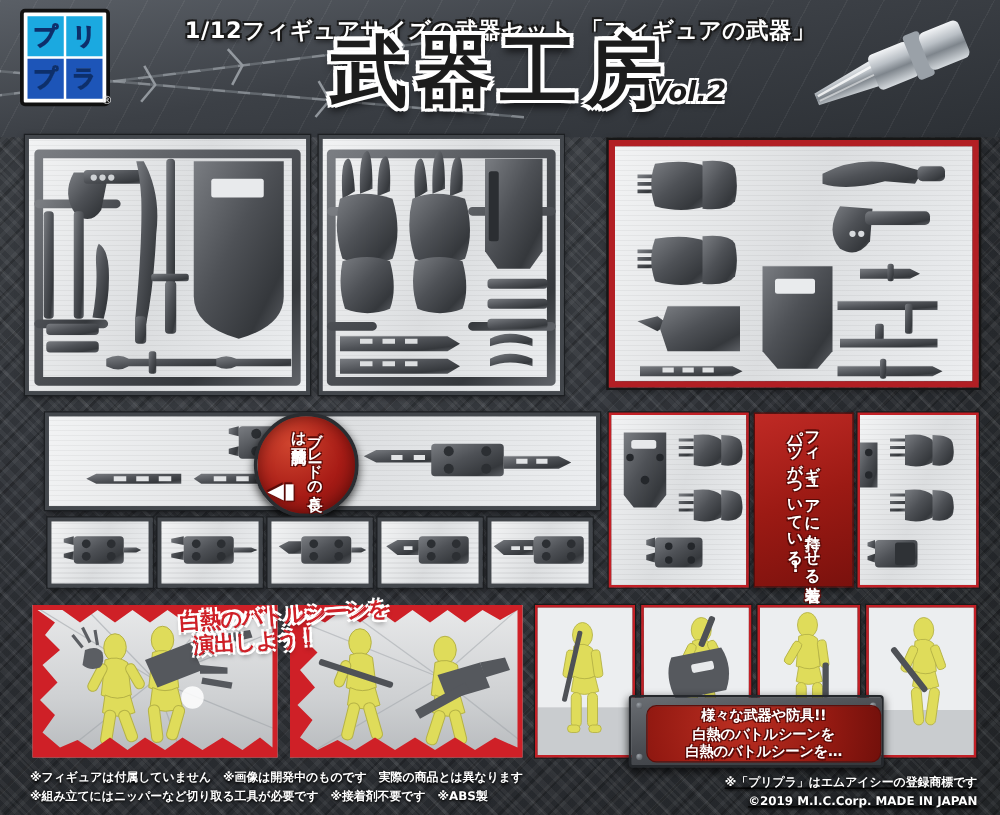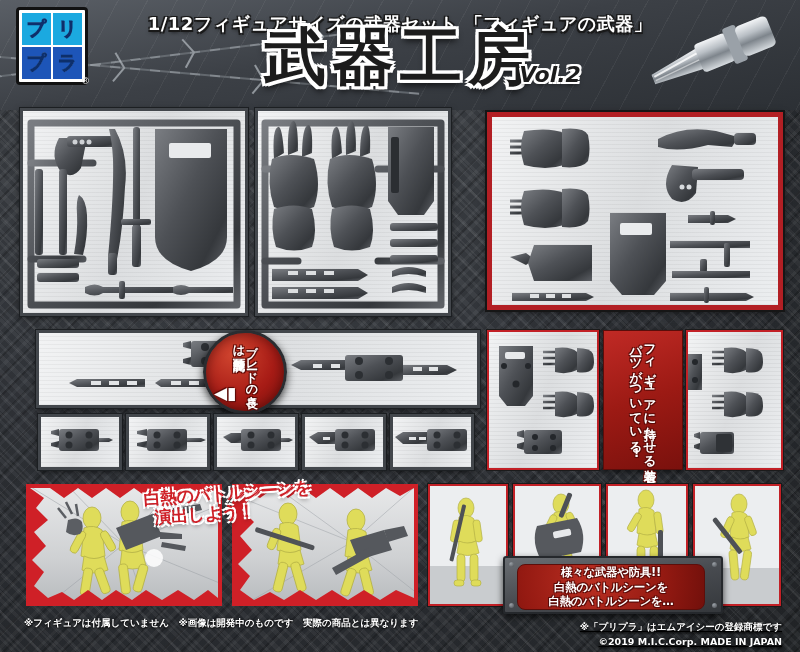--- a/index.html
+++ b/index.html
@@ -147,21 +147,21 @@
     background:linear-gradient(180deg,#f0f1f2 0%,#d8dadc 62%,#c2c5c8 100%);
     border:2px solid #c22026; box-shadow:0 0 0 1px #1a1a1a;
   }
   .p1 { left:428px; width:80px; }
   .p2 { left:513px; width:88px; }
   .p3 { left:606px; width:82px; }
   .p4 { left:693px; width:88px; }
 
   
   .plate-callout {
-    position:absolute; left:503px; top:556px; width:220px; height:58px;
+    position:absolute; left:503px; top:556px; width:204px; height:58px;
     background:linear-gradient(170deg,#6a6e73,#484b50 50%,#35383c);
     border:2px solid #25282c; border-radius:3px;
     box-shadow:0 3px 7px rgba(0,0,0,.7);
   }
   .plate-screw { position:absolute; width:5px; height:5px; border-radius:50%;
     background:radial-gradient(circle at 35% 30%,#9aa0a6,#4a4d52); }
   .plate-inner {
     position:absolute; left:12px; top:6px; width:188px; height:46px;
     background:radial-gradient(circle at 40% 30%,#bb2f22 0%,#951a12 60%,#72100b 100%);
     border-radius:8px; border:1px solid #5d0e0a;
@@ -712,19 +712,20 @@
     <span class="plate-screw" style="right:4px;bottom:4px;"></span>
     <div class="plate-inner">
       <div class="plate-line">様々な武器や防具!!</div>
       <div class="plate-line">白熱のバトルシーンを</div>
       <div class="plate-line">白熱のバトルシーンを…</div>
     </div>
   </div>
 
   <div class="footer-left">
     <div class="fnote">※フィギュアは付属していません　※画像は開発中のものです　実際の商品とは異なります</div>
+    <div class="fnote">※組み立てにはニッパーなど切り取る工具が必要です　※接着剤不要です　※ABS製</div>
   </div>
   <div class="footer-right">
     <div class="fnote">※「プリプラ」はエムアイシーの登録商標です</div>
     <div class="fnote">©2019 M.I.C.Corp. MADE IN JAPAN</div>
   </div>
 
 </div>
 
 </body></html>

